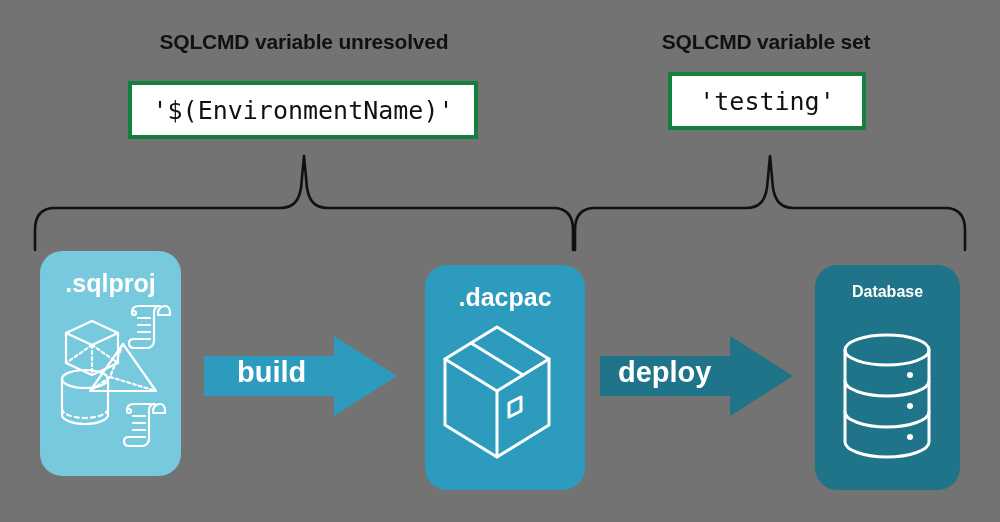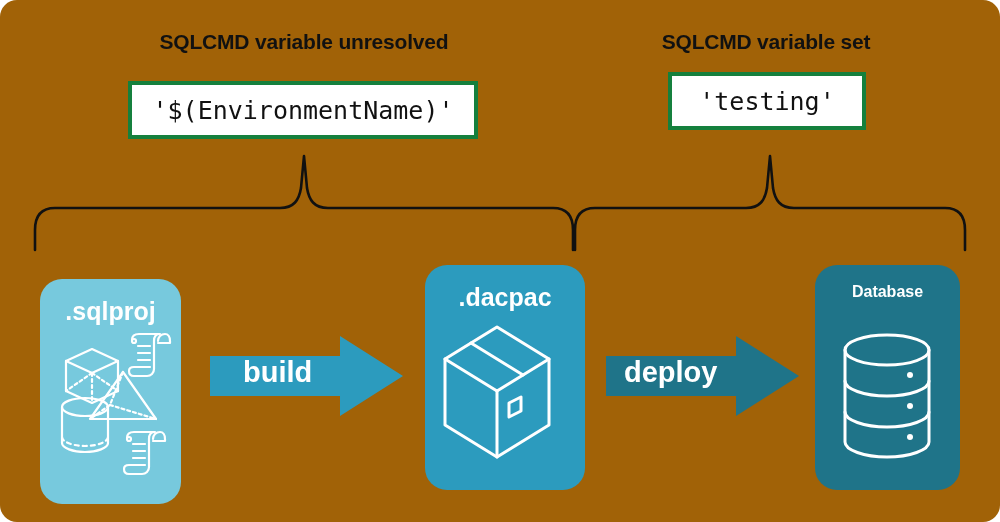--- a/index.html
+++ b/index.html
@@ -7,23 +7,22 @@
     padding: 0;
     background: #ffffff;
   }
   body {
     font-family: "Liberation Sans", sans-serif;
   }
   #canvas {
     position: relative;
     width: 1000px;
     height: 522px;
-    background: #a16207;
+    background: #737373;
     overflow: hidden;
-    border-radius: 17px;
   }
 
   
   .heading {
     position: absolute;
     font-family: "Liberation Sans", sans-serif;
     font-weight: bold;
     font-size: 21px;
     color: #111111;
     text-align: center;
@@ -70,42 +69,42 @@
     position: absolute;
     left: 0;
     right: 0;
     text-align: center;
     font-family: "Liberation Sans", sans-serif;
     font-weight: bold;
     color: #ffffff;
     white-space: nowrap;
   }
   #card-sqlproj {
-    left: 40px; top: 279px; width: 141px; height: 225px;
+    left: 40px; top: 251px; width: 141px; height: 225px;
     background: #77C9DD;
   }
   #card-sqlproj .card-label { top: 18px; font-size: 25px; }
   #card-dacpac {
     left: 425px; top: 265px; width: 160px; height: 225px;
     background: #2C9BBE;
   }
   #card-dacpac .card-label { top: 18px; font-size: 25px; }
   #card-database {
     left: 815px; top: 265px; width: 145px; height: 225px;
     background: #1F7489;
   }
   #card-database .card-label { top: 18px; font-size: 16px; }
 
   .card-art {
     position: absolute;
     left: 0; top: 0;
   }
 
   
-  .arrow-wrap { position: absolute; margin-left: 6px; }
+  .arrow-wrap { position: absolute; }
   #arrow-build  { left: 204px; top: 334px; }
   #arrow-deploy { left: 600px; top: 334px; }
   .arrow-label {
     position: absolute;
     font-family: "Liberation Sans", sans-serif;
     font-weight: bold;
     font-size: 29px;
     color: #ffffff;
     white-space: nowrap;
   }

